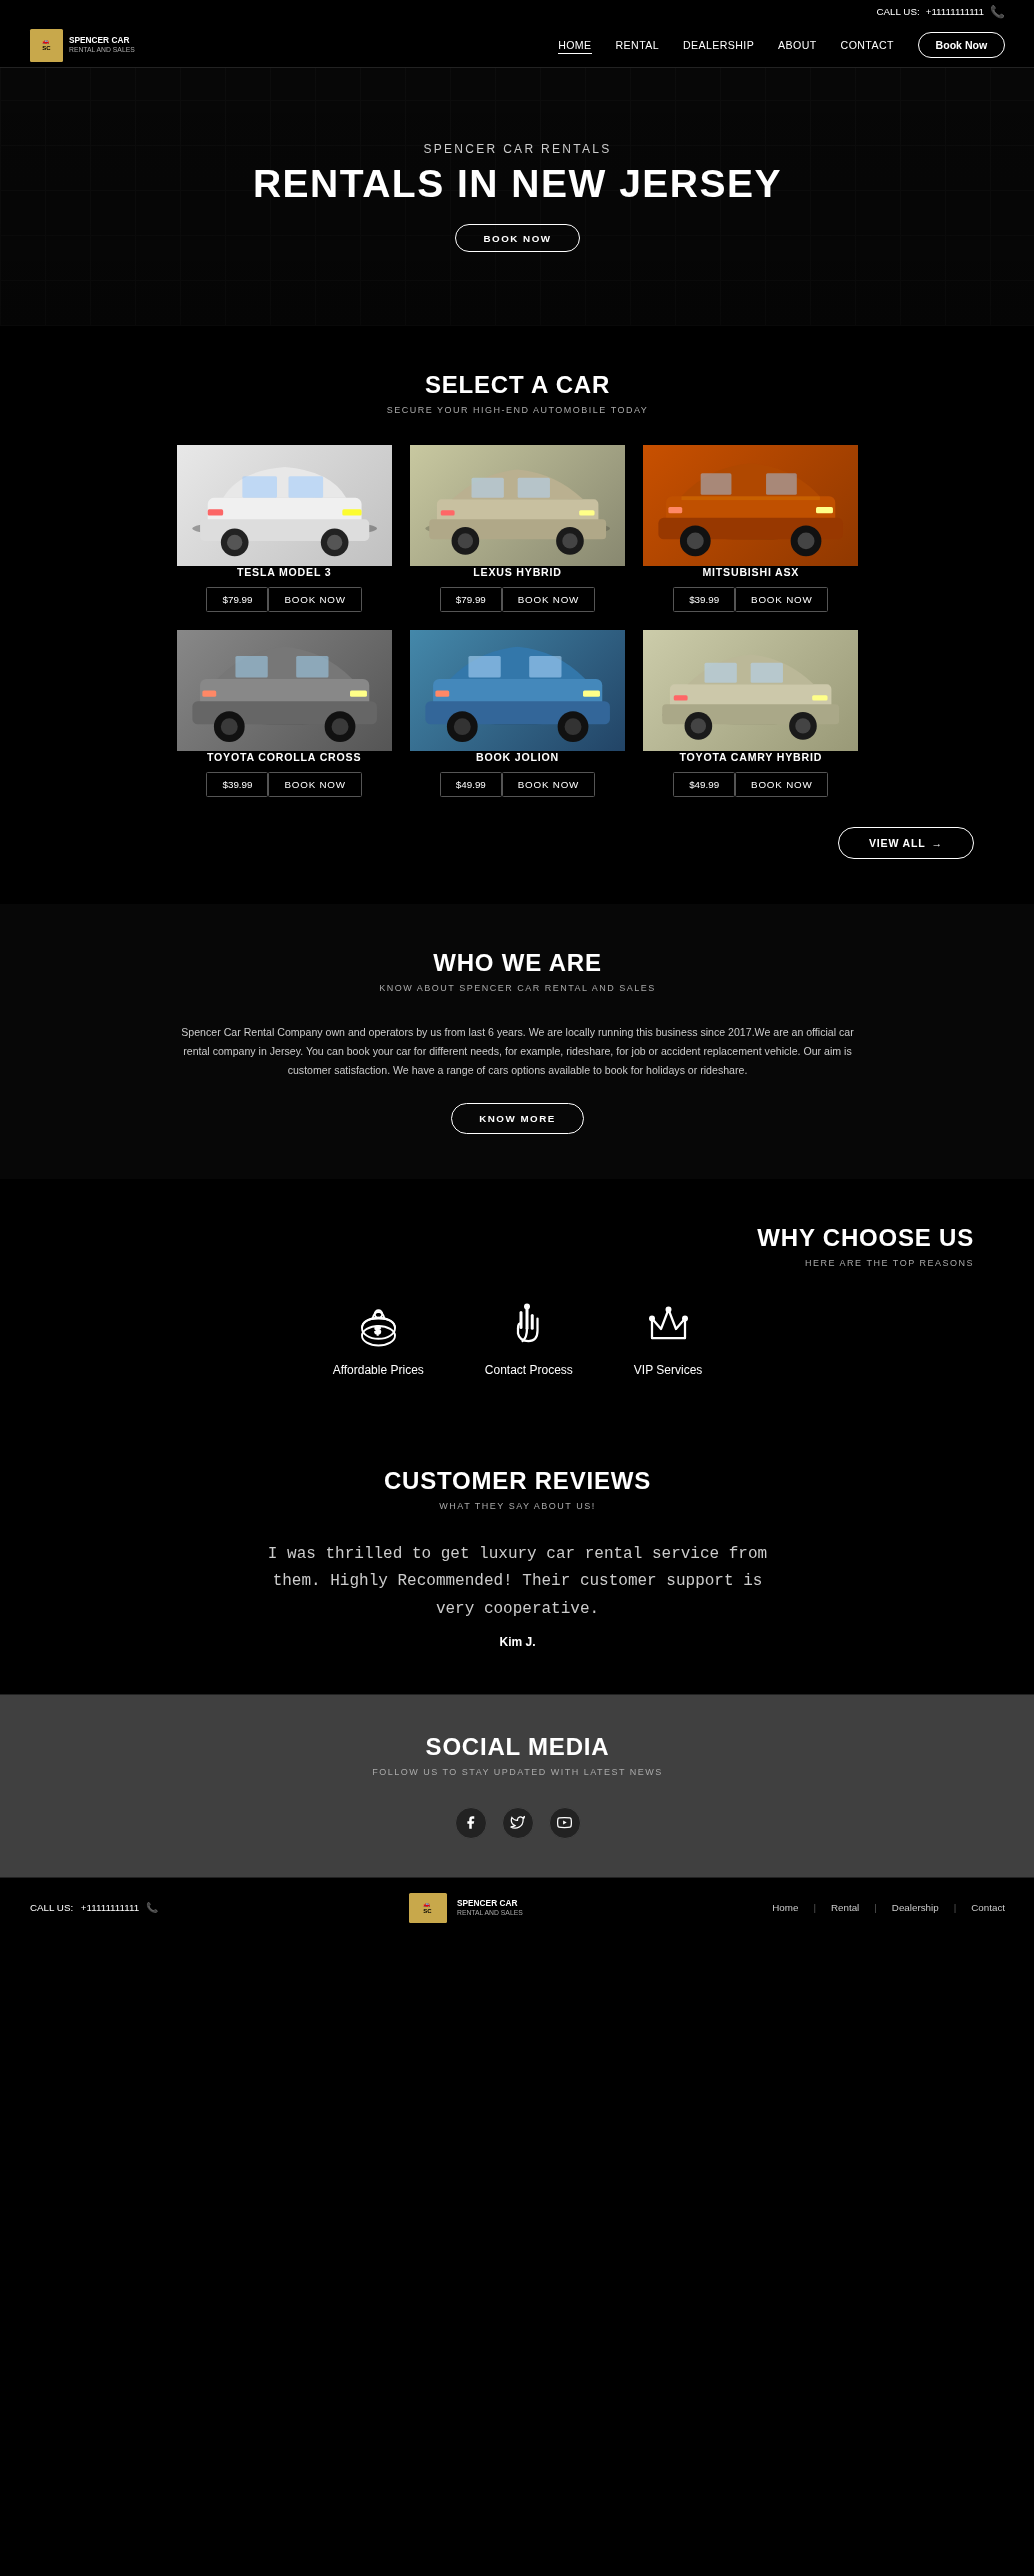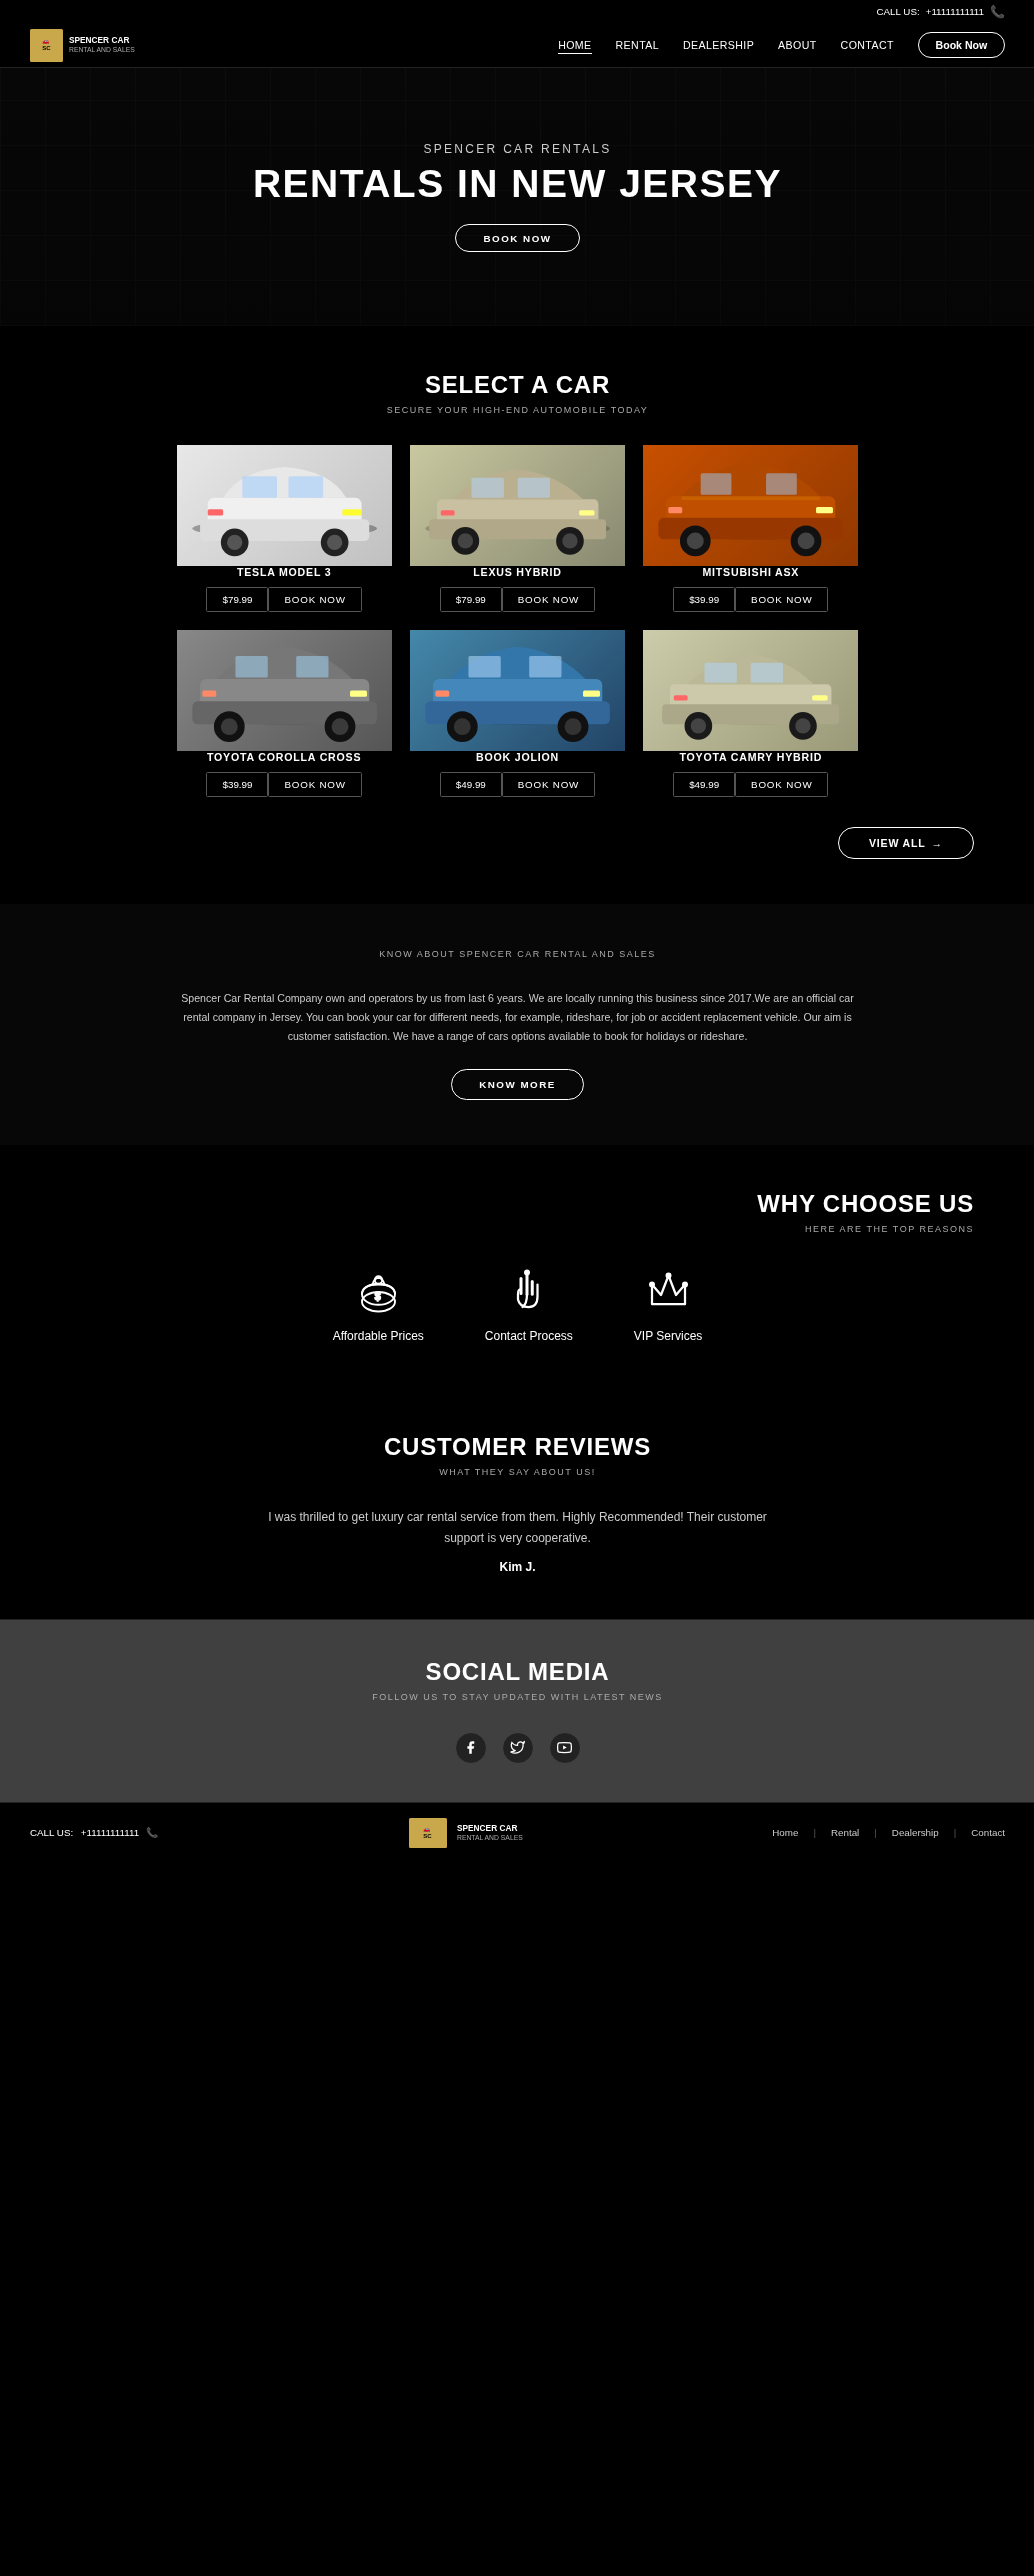--- a/index.html
+++ b/index.html
@@ -272,23 +272,24 @@
 
     
     .reviews-section {
       background: #000;
       padding: 45px 61px;
       text-align: center;
     }
     .review-text {
       max-width: 530px;
       margin: 0 auto 12px;
-      font-size: 12px;
+      font-size: 16px;
       color: #ccc;
       line-height: 1.7;
+      font-family: Liberation Mono, monospace;
     }
     .reviewer-name {
       font-size: 12px;
       font-weight: bold;
       color: #fff;
     }
 
     
     .social-section {
       background: #404040;
@@ -586,20 +587,21 @@
 
   <div class="view-all-container">
     <button class="view-all-btn">
       <span>VIEW ALL</span>
       <span>→</span>
     </button>
   </div>
 </section>
 
 <section class="who-section">
+  <h2 class="section-title">WHO WE ARE</h2>
   <p class="section-subtitle">KNOW ABOUT SPENCER CAR RENTAL AND SALES</p>
   <p class="who-text">Spencer Car Rental Company own and operators by us from last 6 years. We are locally running this business since 2017.We are an official car rental company in Jersey. You can book your car for different needs, for example, rideshare, for job or accident replacement vehicle. Our aim is customer satisfaction. We have a range of cars options available to book for holidays or rideshare.</p>
   <button class="know-more-btn">KNOW MORE</button>
 </section>
 
 <section class="why-section">
   <h2 class="section-title">WHY CHOOSE US</h2>
   <p class="section-subtitle">HERE ARE THE TOP REASONS</p>
   <div class="why-grid">
 

